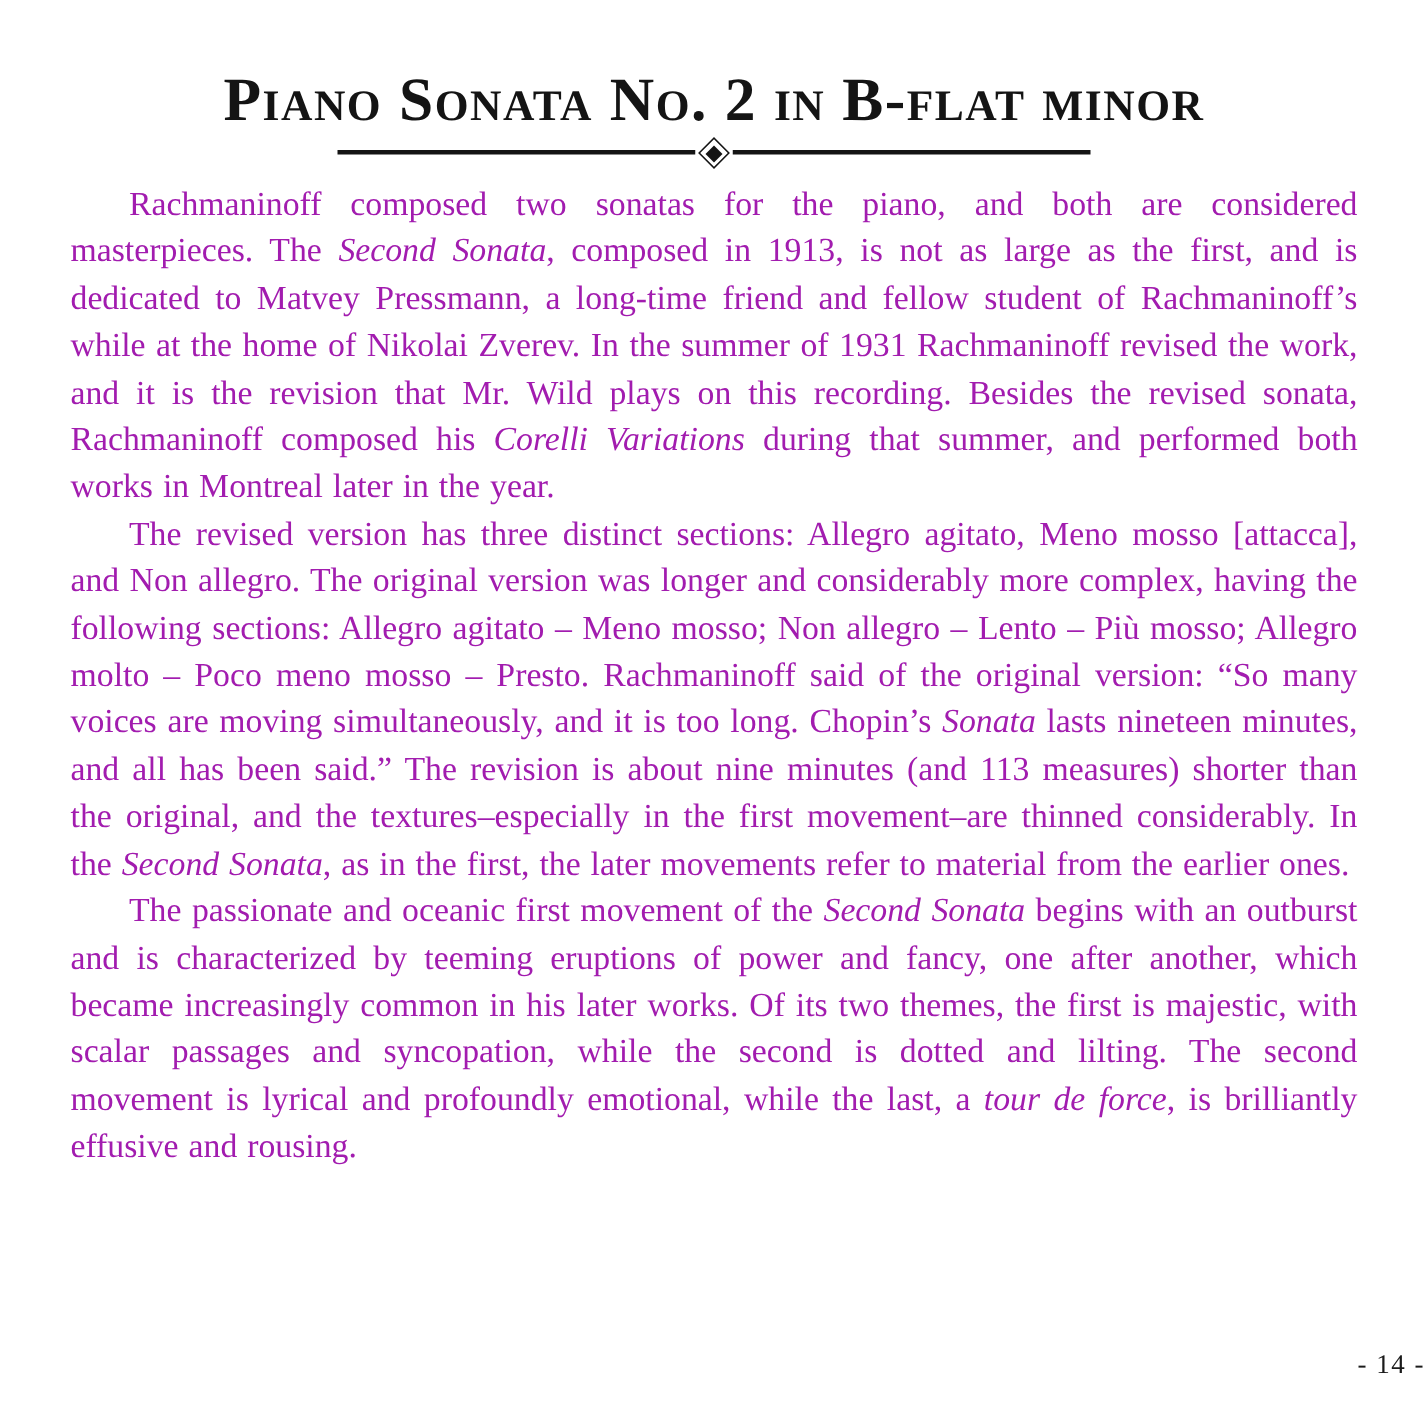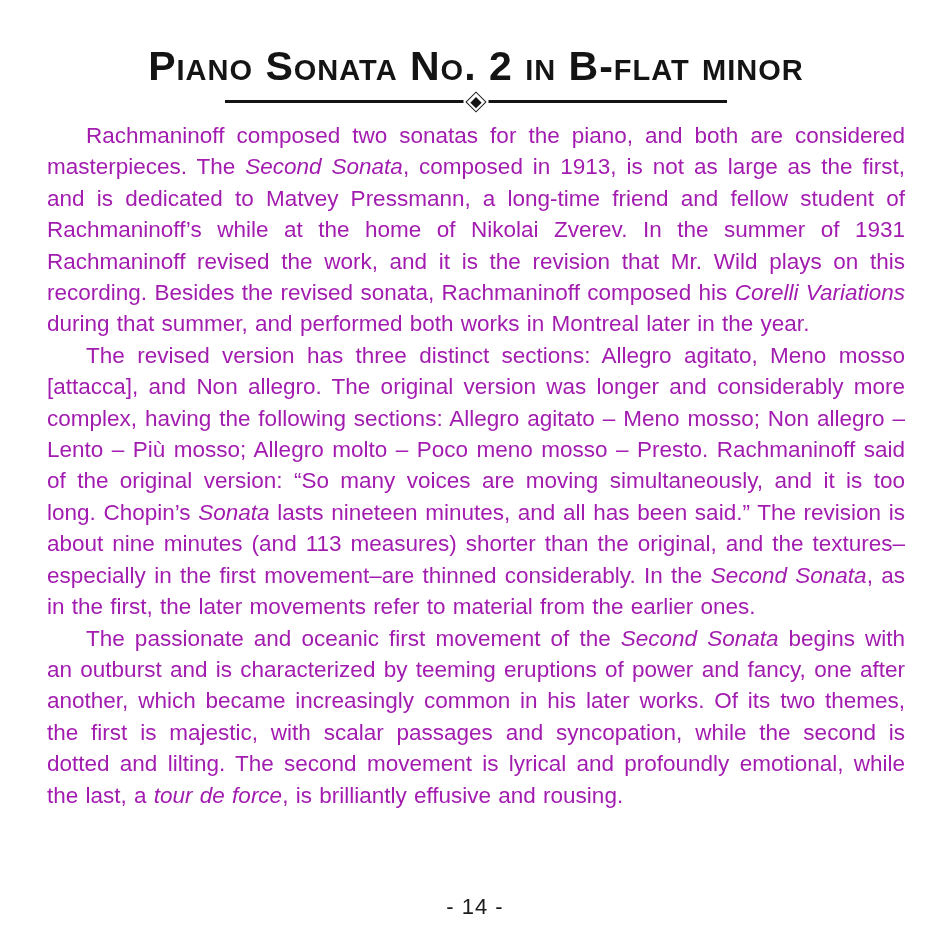--- a/index.html
+++ b/index.html
@@ -6,21 +6,21 @@
     margin: 0;
     padding: 0;
     background: #ffffff;
   }
   .page {
     position: relative;
     width: 950px;
     height: 944px;
     background: #ffffff;
     color: #1b1b1b;
-    font-family: Liberation Sans, sans-serif;
+    font-family: Liberation Serif, serif;
     box-sizing: border-box;
     padding: 46px 45px 0 47px;
     overflow: hidden;
   }
   header {
     text-align: center;
   }
   .title {
     margin: 0;
     font-size: 41px;
@@ -75,22 +75,22 @@
     word-spacing: 1px;
   }
   .para i {
     font-style: italic;
   }
   footer {
     position: absolute;
     left: 0;
     right: 0;
     bottom: 24px;
-    text-align: center;
-    font-size: 22px;
+    text-align: right;
+    font-size: 18px;
     color: #1b1b1b;
     letter-spacing: 1px;
   }
 </style>
 </head>
 <body>
 
 <div class="page">
   <header>
     <h1 class="title">Piano Sonata No. 2 in B-flat minor</h1>

